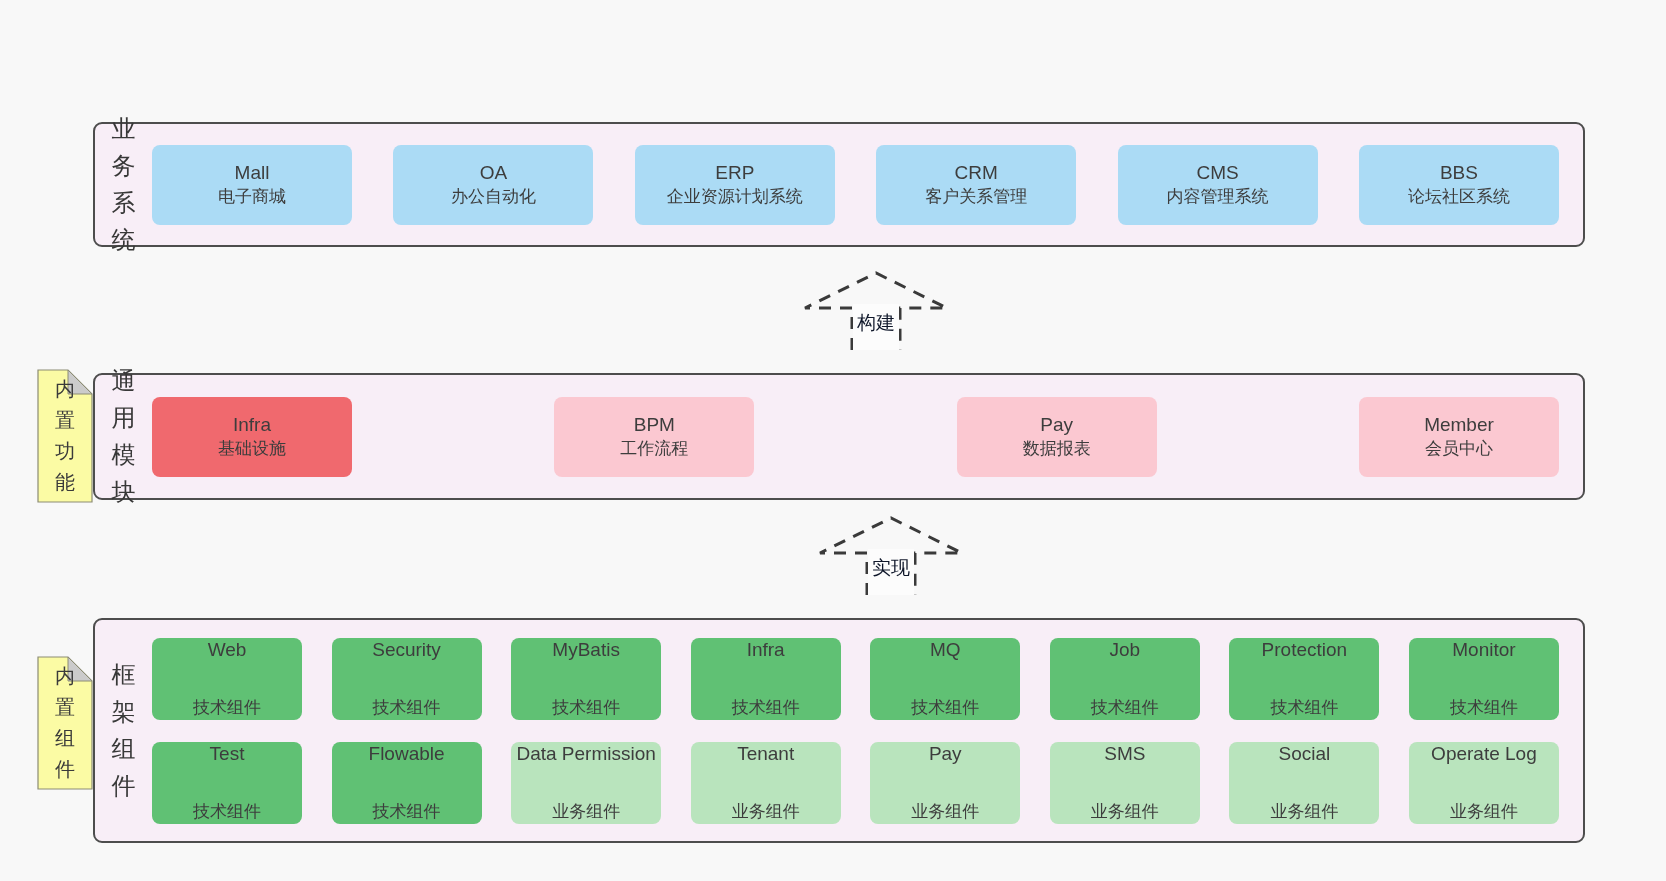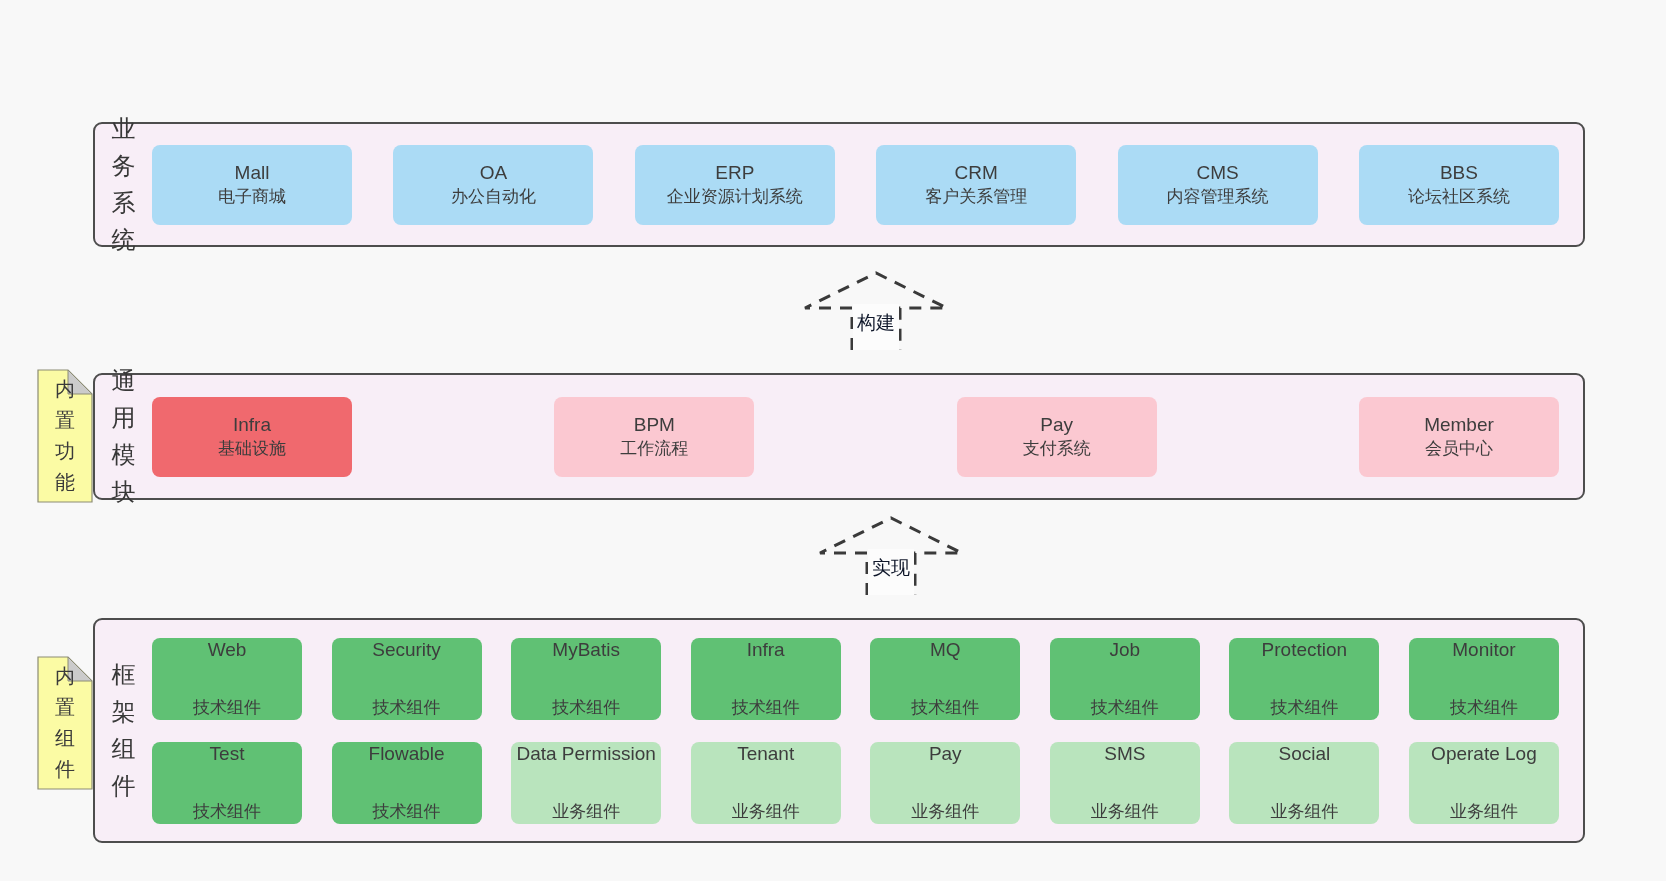--- a/index.html
+++ b/index.html
@@ -126,21 +126,21 @@
           <div class="box v-red">
             <div class="en">Infra</div>
             <div class="zh">基础设施</div>
           </div>
           <div class="box v-pink">
             <div class="en">BPM</div>
             <div class="zh">工作流程</div>
           </div>
           <div class="box v-pink">
             <div class="en">Pay</div>
-            <div class="zh">支付系统</div>
+            <div class="zh">数据报表</div>
           </div>
           <div class="box v-pink">
             <div class="en">Member</div>
             <div class="zh">会员中心</div>
           </div>
         </div>
       </div>
   </section>
 
   <div class="arrow arrow-2">

